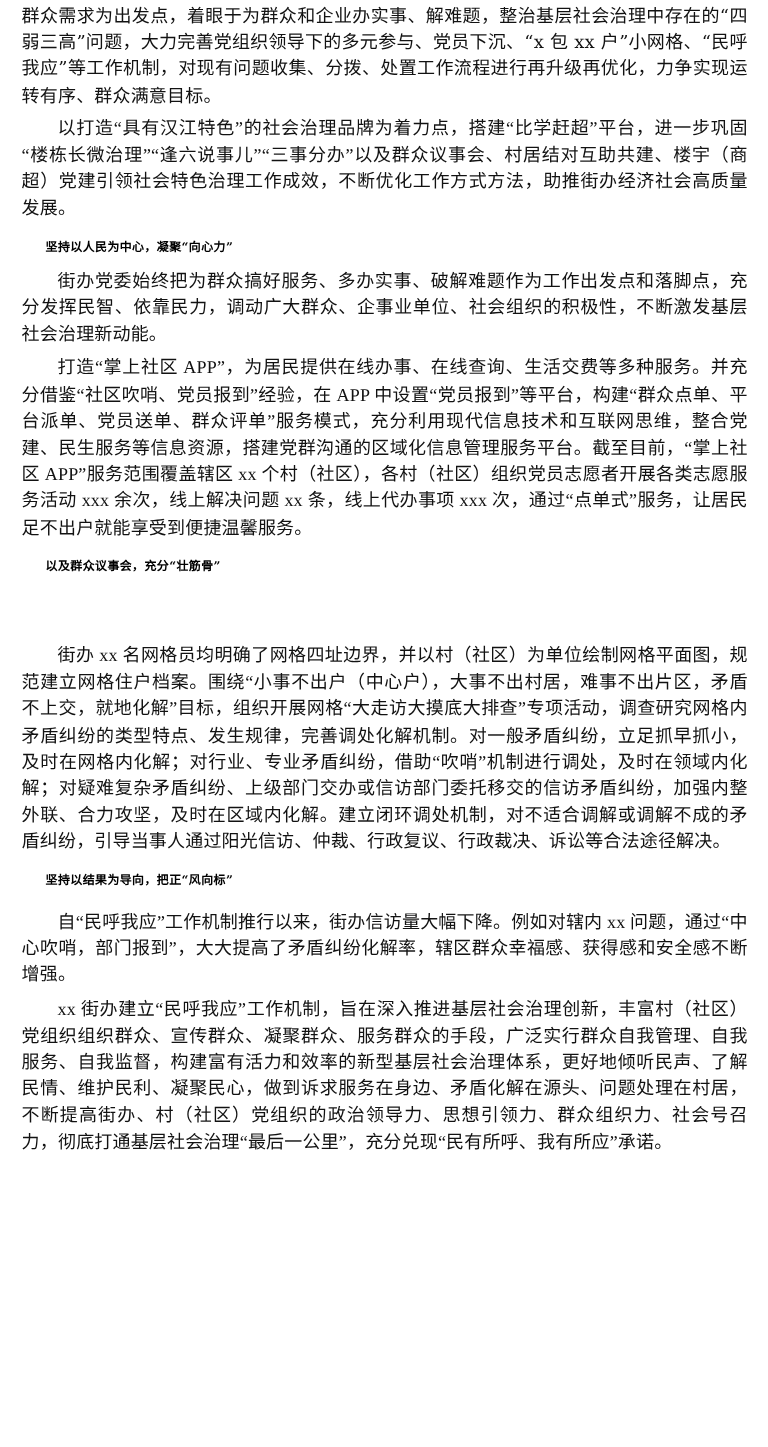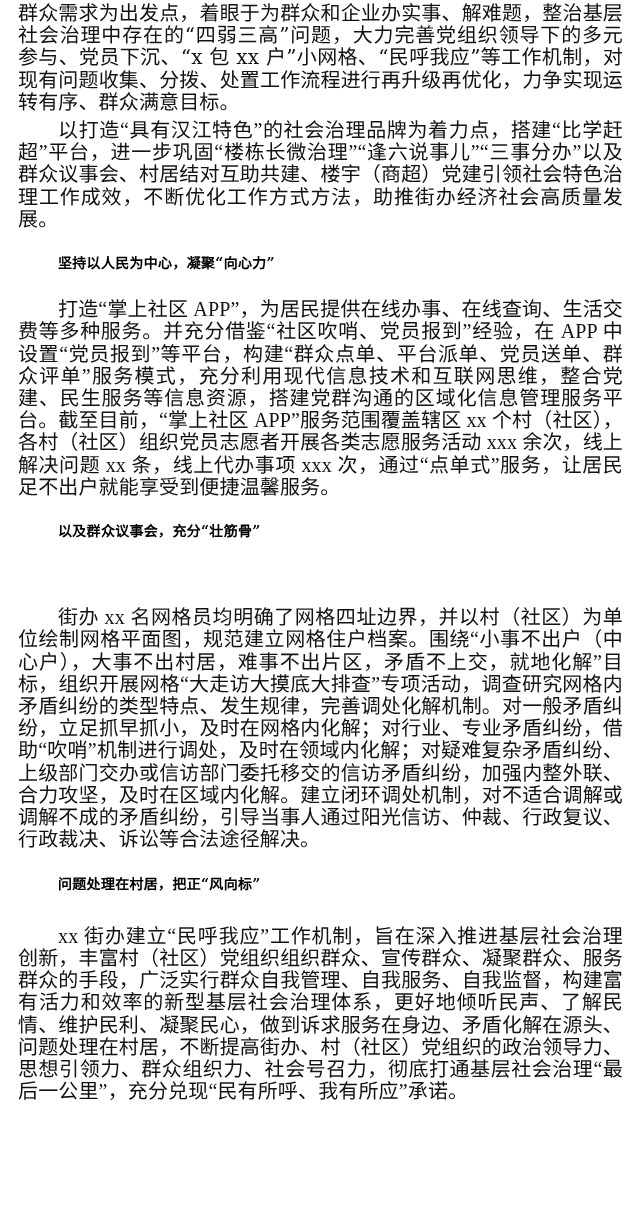--- a/index.html
+++ b/index.html
@@ -18,35 +18,35 @@
   #page {
     position: relative;
     width: 640px;
     min-height: 1206px;
     box-sizing: border-box;
     padding: 0 17px 0 18px;
     background: #ffffff;
   }
   .para {
     margin: 0;
-    font-size: 20px;
+    font-size: 15px;
     line-height: 22.2px;
     text-align: justify;
     text-justify: inter-ideograph;
     letter-spacing: 0.15px;
     word-break: break-all;
     color: #121212;
   }
   .para.indent {
     text-indent: 2em;
     font-family: Liberation Serif, serif;
   }
   .heading {
-    margin: 12px;
-    font-size: 14px;
+    margin: 0;
+    font-size: 10px;
     line-height: 22.2px;
     font-weight: bold;
     text-indent: 2em;
     letter-spacing: 0.3px;
     color: #000000;
   }
   .gap-sm { height: 6px; }
   .gap-md { height: 10px; }
   .page-break { height: 46px; }
   .tail-space { height: 70px; }
@@ -59,28 +59,30 @@
 <body style="background: rgb(255, 255, 255);">
 
 <div id="page" style="background: rgb(255, 255, 255);">
   <div id="doc-body">
       <p class="para">群众需求为出发点，着眼于为群众和企业办实事、解难题，整治基层社会治理中存在的“四弱三高”问题，大力完善党组织领导下的多元参与、党员下沉、“x 包 xx 户”小网格、“民呼我应”等工作机制，对现有问题收集、分拨、处置工作流程进行再升级再优化，力争实现运转有序、群众满意目标。</p>
       <div class="gap-sm"></div>
       <p class="para indent">以打造“具有汉江特色”的社会治理品牌为着力点，搭建“比学赶超”平台，进一步巩固“楼栋长微治理”“逢六说事儿”“三事分办”以及群众议事会、村居结对互助共建、楼宇（商超）党建引领社会特色治理工作成效，不断优化工作方式方法，助推街办经济社会高质量发展。</p>
       <div class="gap-md"></div>
       <p class="heading">坚持以人民为中心，凝聚“向心力”</p>
       <div class="gap-sm"></div>
+      <p class="para indent">街办党委始终把为群众搞好服务、多办实事、破解难题作为工作出发点和落脚点，充分发挥民智、依靠民力，调动广大群众、企事业单位、社会组织的积极性，不断激发基层社会治理新动能。</p>
       <div class="gap-sm"></div>
       <p class="para indent">打造“掌上社区 APP”，为居民提供在线办事、在线查询、生活交费等多种服务。并充分借鉴“社区吹哨、党员报到”经验，在 APP 中设置“党员报到”等平台，构建“群众点单、平台派单、党员送单、群众评单”服务模式，充分利用现代信息技术和互联网思维，整合党建、民生服务等信息资源，搭建党群沟通的区域化信息管理服务平台。截至目前，“掌上社区 APP”服务范围覆盖辖区 xx 个村（社区），各村（社区）组织党员志愿者开展各类志愿服务活动 xxx 余次，线上解决问题 xx 条，线上代办事项 xxx 次，通过“点单式”服务，让居民足不出户就能享受到便捷温馨服务。</p>
       <div class="gap-md"></div>
       <p class="heading">以及群众议事会，充分“壮筋骨”</p>
       <div class="gap-sm"></div>
       <div class="page-break"></div>
       <p class="para indent">街办 xx 名网格员均明确了网格四址边界，并以村（社区）为单位绘制网格平面图，规范建立网格住户档案。围绕“小事不出户（中心户），大事不出村居，难事不出片区，矛盾不上交，就地化解”目标，组织开展网格“大走访大摸底大排查”专项活动，调查研究网格内矛盾纠纷的类型特点、发生规律，完善调处化解机制。对一般矛盾纠纷，立足抓早抓小，及时在网格内化解；对行业、专业矛盾纠纷，借助“吹哨”机制进行调处，及时在领域内化解；对疑难复杂矛盾纠纷、上级部门交办或信访部门委托移交的信访矛盾纠纷，加强内整外联、合力攻坚，及时在区域内化解。建立闭环调处机制，对不适合调解或调解不成的矛盾纠纷，引导当事人通过阳光信访、仲裁、行政复议、行政裁决、诉讼等合法途径解决。</p>
       <div class="gap-md"></div>
-      <p class="heading">问题处理在村居，把正“风向标”</p>
+      <p class="heading">坚持以结果为导向，把正“风向标”</p>
       <div class="gap-sm"></div>
       <div class="gap-sm"></div>
+      <p class="para indent">自“民呼我应”工作机制推行以来，街办信访量大幅下降。例如对辖内 xx 问题，通过“中心吹哨，部门报到”，大大提高了矛盾纠纷化解率，辖区群众幸福感、获得感和安全感不断增强。</p>
       <div class="gap-sm"></div>
       <p class="para indent">xx 街办建立“民呼我应”工作机制，旨在深入推进基层社会治理创新，丰富村（社区）党组织组织群众、宣传群众、凝聚群众、服务群众的手段，广泛实行群众自我管理、自我服务、自我监督，构建富有活力和效率的新型基层社会治理体系，更好地倾听民声、了解民情、维护民利、凝聚民心，做到诉求服务在身边、矛盾化解在源头、问题处理在村居，不断提高街办、村（社区）党组织的政治领导力、思想引领力、群众组织力、社会号召力，彻底打通基层社会治理“最后一公里”，充分兑现“民有所呼、我有所应”承诺。</p>
       <div class="tail-space"></div>
     </div>
 </div>
 
 </body></html>

